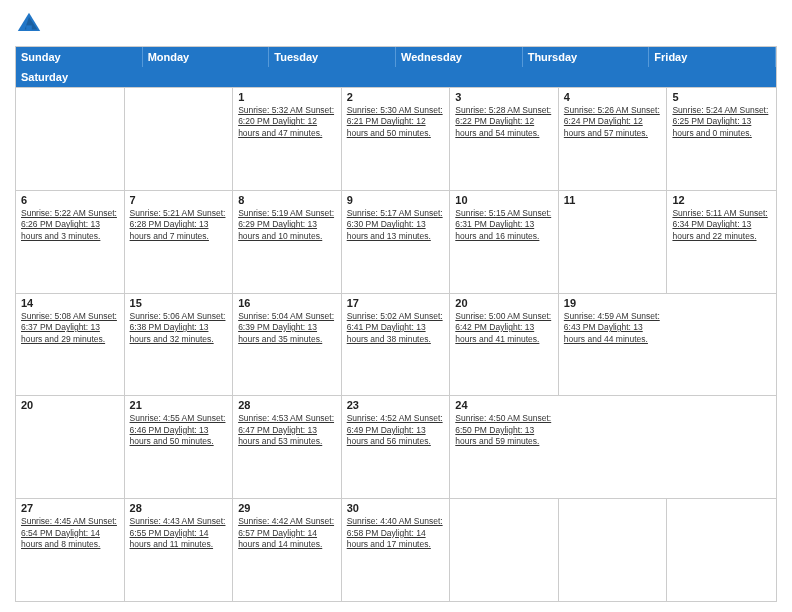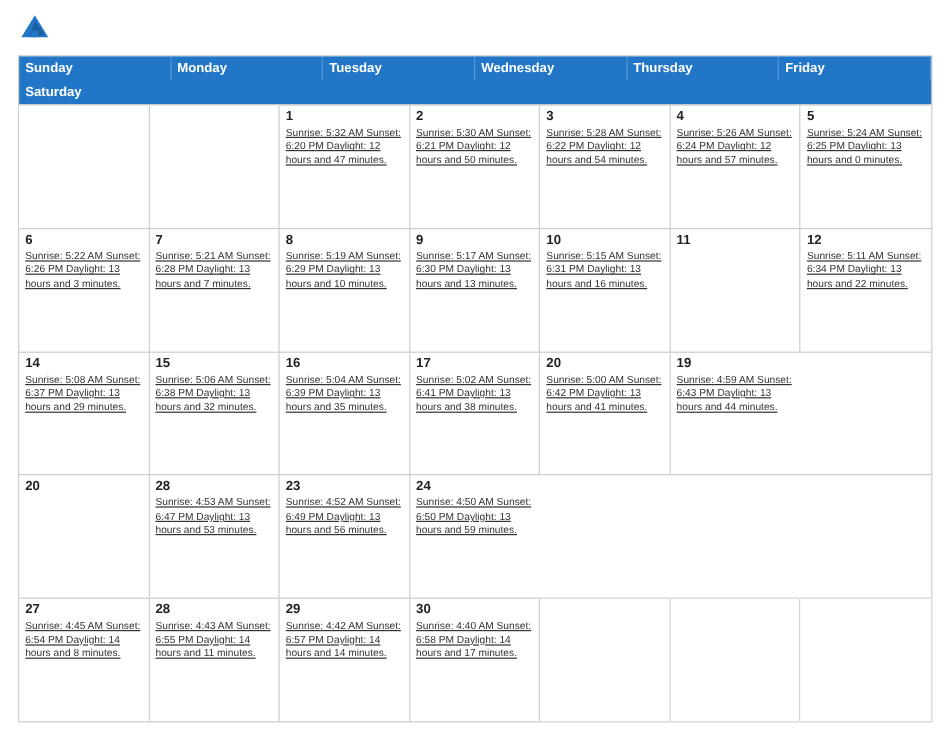--- a/index.html
+++ b/index.html
@@ -252,20 +252,26 @@
             <div class="cell-info">Sunrise: 4:59 AM
 Sunset: 6:43 PM
 Daylight: 13 hours and 44 minutes.</div>
           </div>
         </div>
         <div class="cal-row">
           <div class="cal-cell">
             <div class="day-num">20</div>
           </div>
           <div class="cal-cell">
+            <div class="day-num">21</div>
+            <div class="cell-info">Sunrise: 4:55 AM
+Sunset: 6:46 PM
+Daylight: 13 hours and 50 minutes.</div>
+          </div>
+          <div class="cal-cell">
             <div class="day-num">28</div>
             <div class="cell-info">Sunrise: 4:53 AM
 Sunset: 6:47 PM
 Daylight: 13 hours and 53 minutes.</div>
           </div>
           <div class="cal-cell">
             <div class="day-num">23</div>
             <div class="cell-info">Sunrise: 4:52 AM
 Sunset: 6:49 PM
 Daylight: 13 hours and 56 minutes.</div>

